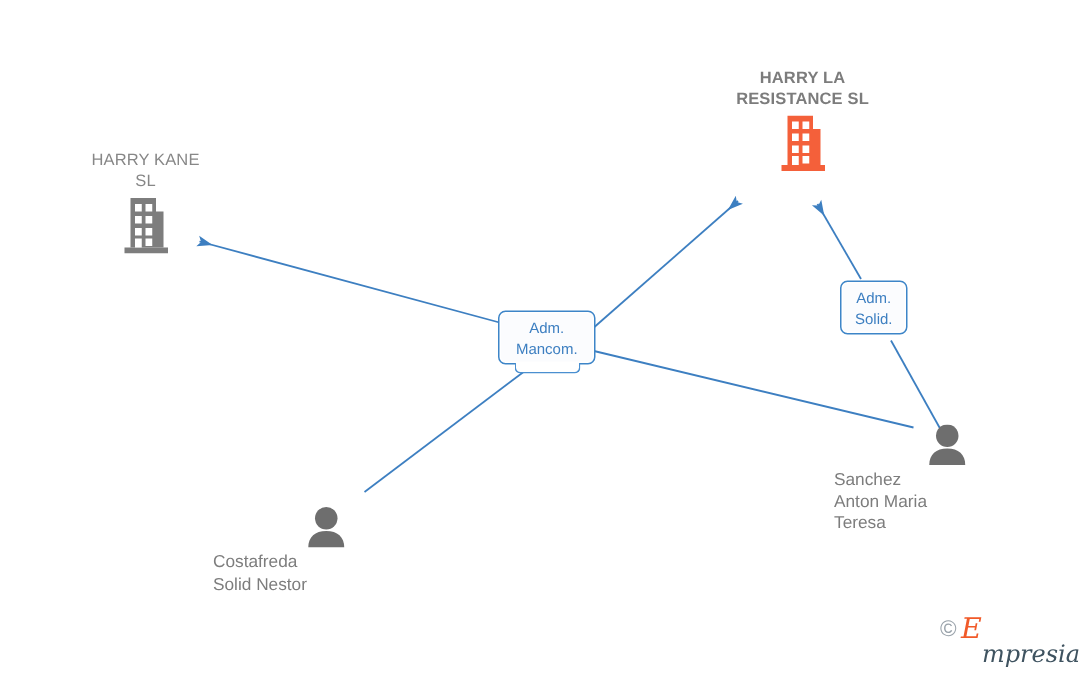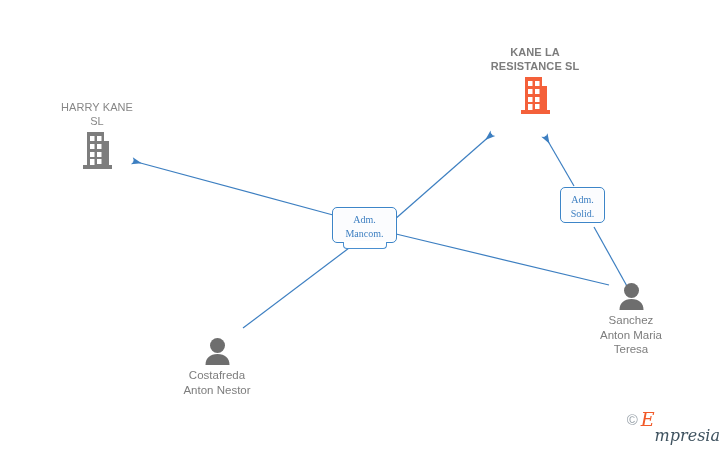--- a/index.html
+++ b/index.html
@@ -46,21 +46,21 @@
     font-weight: bold;
   }
   .building-icon {
     display: block;
     margin: 0 auto;
   }
   
   .person-node {
     position: absolute;
     width: 150px;
-    text-align: center;
+    text-align: left;
   }
   .person-icon {
     display: block;
     margin: 0 auto 3px auto;
   }
   .person-label {
     font-size: 11.5px;
     line-height: 14.5px;
     color: #7d7d7d;
     white-space: pre-line;
@@ -72,21 +72,20 @@
     border: 1px solid #3d85c8;
     border-radius: 5px;
     background: #fbfcfe;
     color: #3d7fc1;
     font-size: 10px;
     line-height: 14px;
     text-align: center;
     padding-top: 5px;
     white-space: pre-line;
     box-shadow: 0 0 0 1px rgba(255,255,255,0.9) inset;
-    font-family: Liberation Serif, serif;
   }
   .role-box-tab {
     position: absolute;
     box-sizing: border-box;
     border: 1px solid #4a8fd0;
     border-top: none;
     border-radius: 0 0 4px 4px;
     background: #ffffff;
   }
   
@@ -158,21 +157,21 @@
       <rect x="8" y="12" width="4.5" height="5" fill="#ffffff"></rect>
       <rect x="15" y="12" width="4.5" height="5" fill="#ffffff"></rect>
       <rect x="8" y="20" width="4.5" height="5" fill="#ffffff"></rect>
       <rect x="15" y="20" width="4.5" height="5" fill="#ffffff"></rect>
       <rect x="8" y="27" width="4.5" height="6" fill="#ffffff"></rect>
       <rect x="15" y="27" width="4.5" height="5" fill="#ffffff"></rect>
     </svg>
   </div>
 
   <div class="company-node" style="left:460px; top:45px;">
-    <div class="company-label highlight">KANE LA
+    <div class="company-label highlight">HARRY LA
 RESISTANCE SL</div>
     <svg class="building-icon" width="31" height="37" viewBox="0 0 31 37">
       <rect x="5" y="0" width="17" height="33" fill="#f4603a"></rect>
       <rect x="22" y="9" width="5" height="24" fill="#f4603a"></rect>
       <rect x="1" y="33" width="29" height="4" fill="#f4603a"></rect>
       <rect x="8" y="4" width="4.5" height="5" fill="#ffffff"></rect>
       <rect x="15" y="4" width="4.5" height="5" fill="#ffffff"></rect>
       <rect x="8" y="12" width="4.5" height="5" fill="#ffffff"></rect>
       <rect x="15" y="12" width="4.5" height="5" fill="#ffffff"></rect>
       <rect x="8" y="20" width="4.5" height="5" fill="#ffffff"></rect>
@@ -188,21 +187,21 @@
 
   <div class="role-box" style="left:560px; top:187px; width:45px; height:36px;">Adm.
 Solid.</div>
 
   <div class="person-node" style="left:142px; top:338px;">
     <svg class="person-icon" width="29" height="27" viewBox="0 0 29 27">
       <circle cx="14.5" cy="7.5" r="7.5" fill="#6e6e6e"></circle>
       <path d="M14.5,16 C22,16 26.5,20 26.5,27 L2.5,27 C2.5,20 7,16 14.5,16 Z" fill="#6e6e6e"></path>
     </svg>
     <div class="person-label">Costafreda
-Anton Nestor</div>
+Solid Nestor</div>
   </div>
 
   <div class="person-node" style="left:556px; top:283px;">
     <svg class="person-icon" width="29" height="27" viewBox="0 0 29 27">
       <circle cx="14.5" cy="7.5" r="7.5" fill="#6e6e6e"></circle>
       <path d="M14.5,16 C22,16 26.5,20 26.5,27 L2.5,27 C2.5,20 7,16 14.5,16 Z" fill="#6e6e6e"></path>
     </svg>
     <div class="person-label">Sanchez
 Anton Maria
 Teresa</div>

